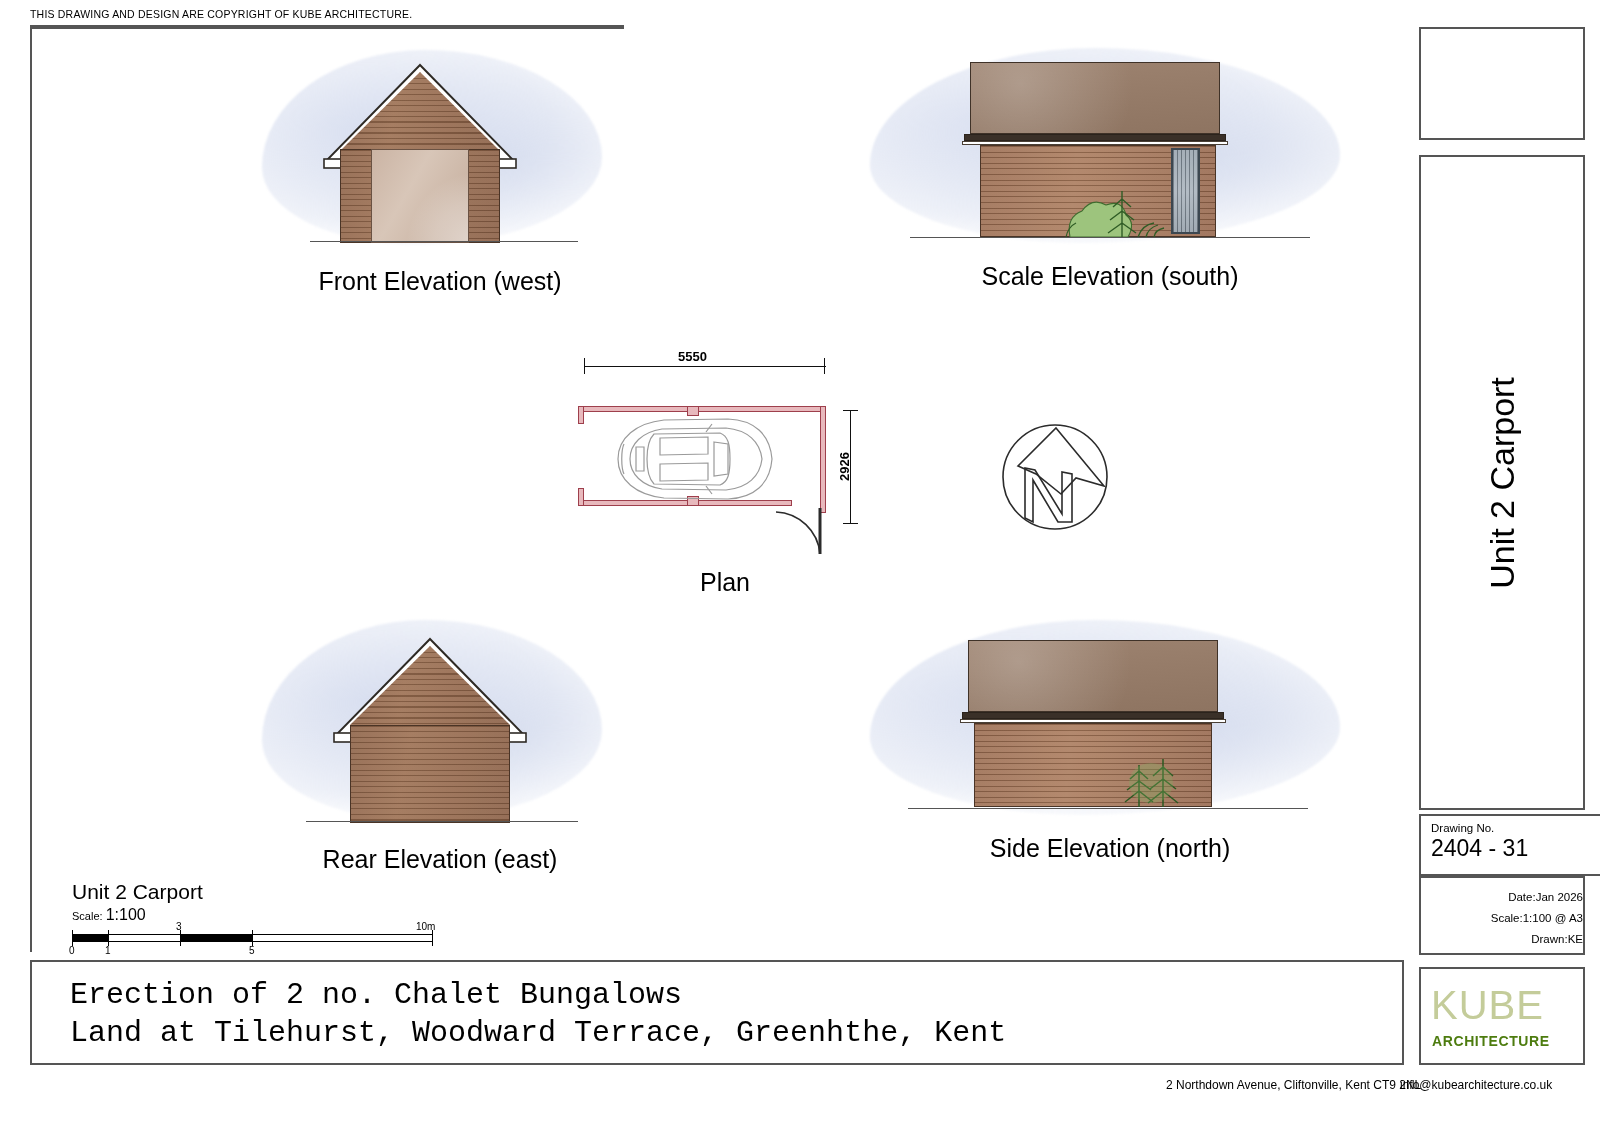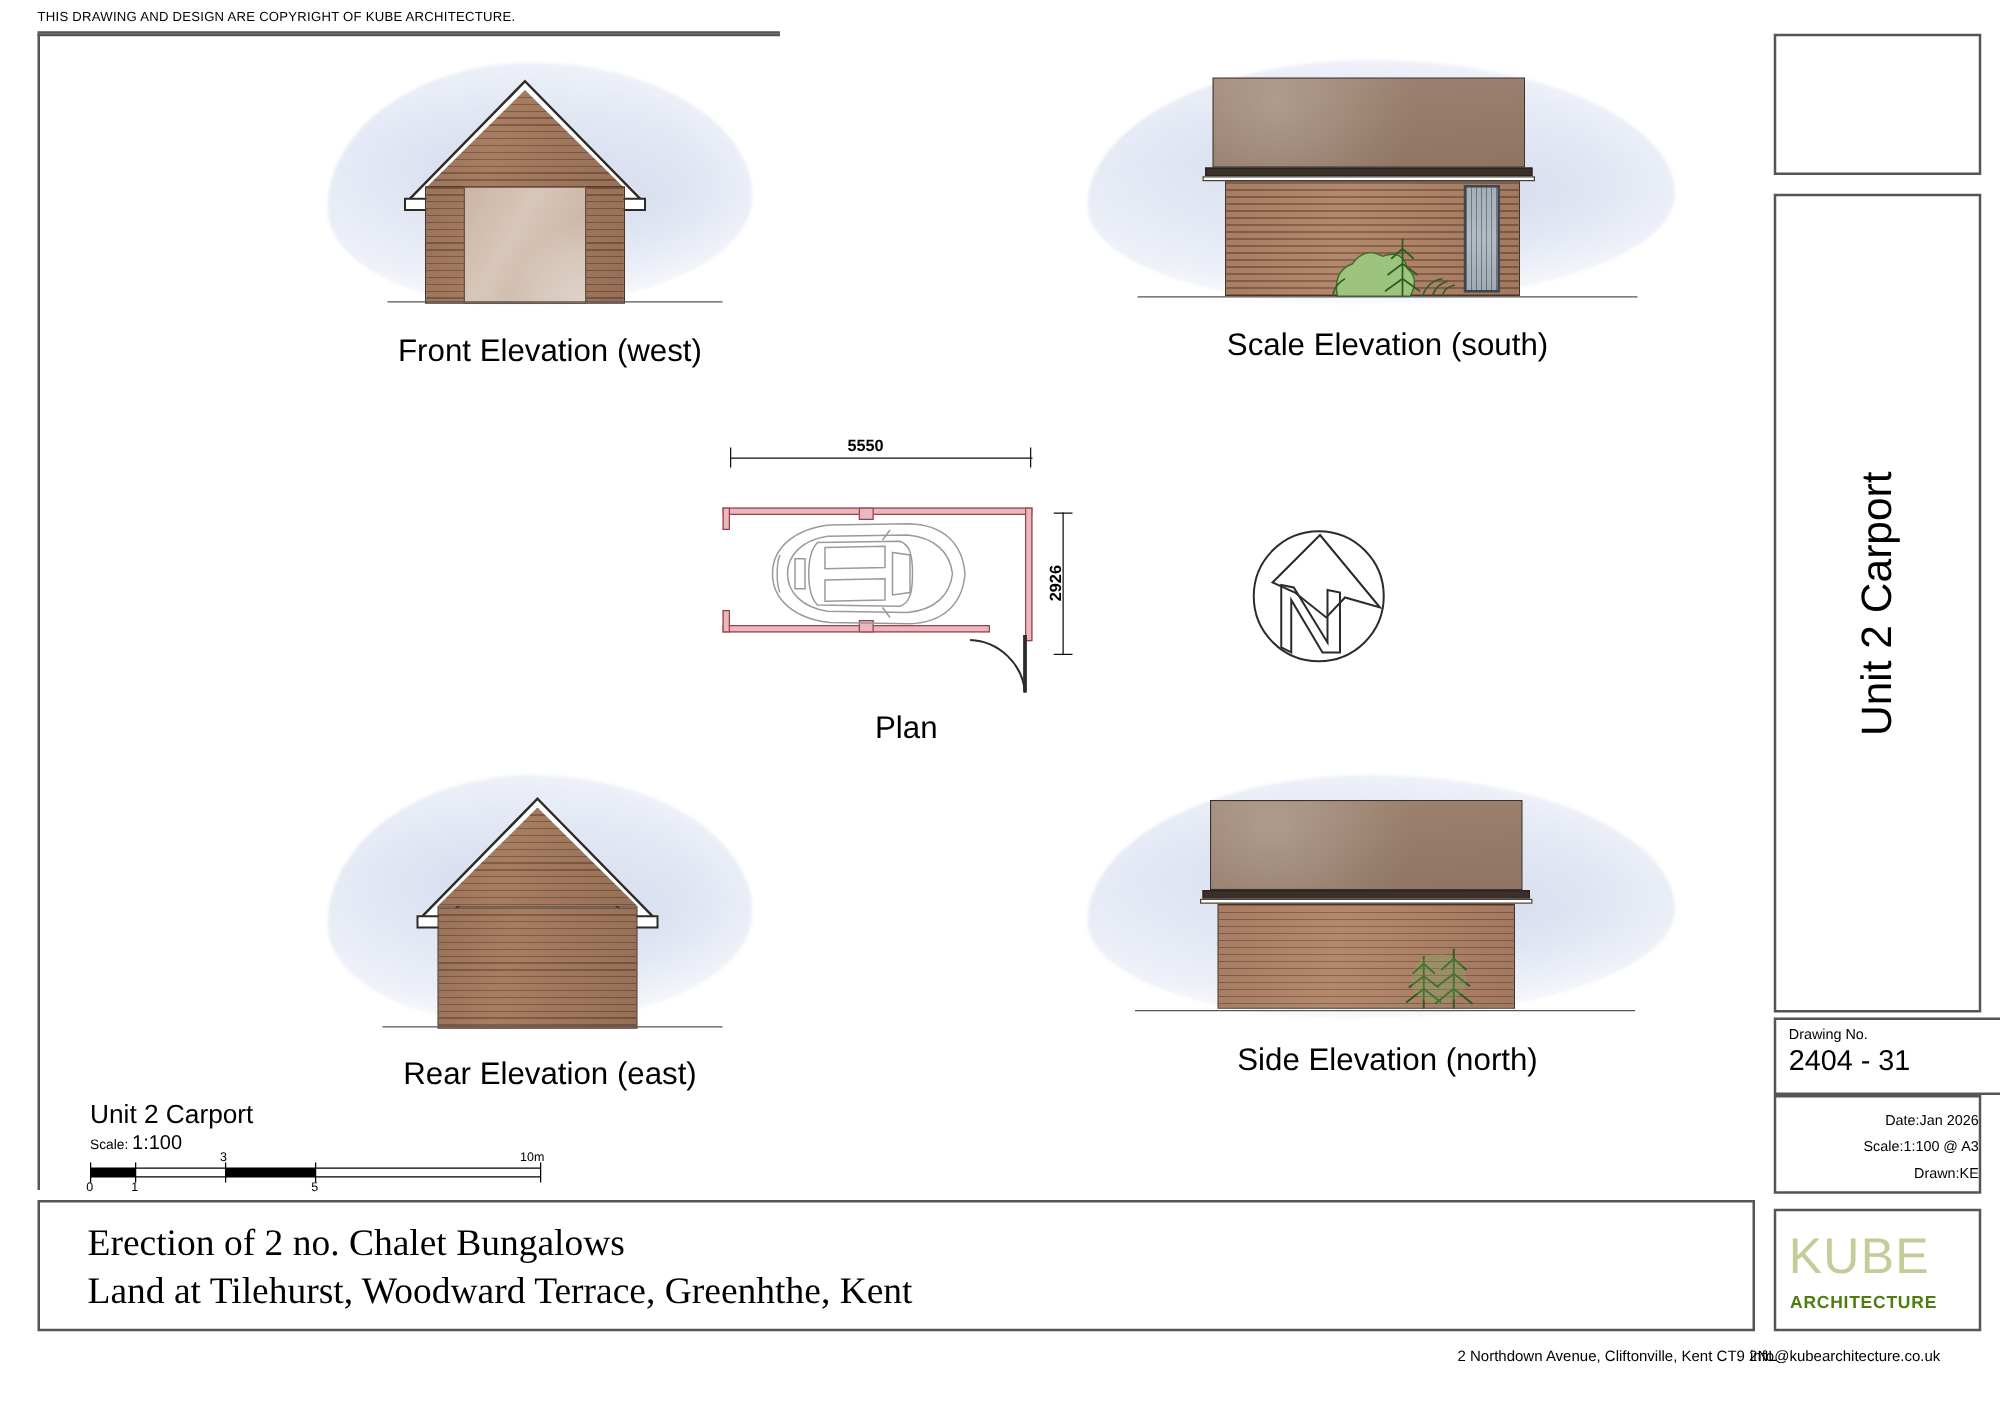--- a/index.html
+++ b/index.html
@@ -135,21 +135,21 @@
   .sb-seg.empty{background:#fff;border-top:1.6px solid #000;border-bottom:1.6px solid #000;box-sizing:border-box;}
   .sb-tick{position:absolute;top:2px;width:1.2px;height:16px;background:#000;}
   .sb-num{position:absolute;font-size:10px;font-family:"Liberation Sans", sans-serif;}
 
   
   .title-box{
     position:absolute;left:30px;top:960px;width:1374px;height:105px;
     border:2px solid #555;box-sizing:border-box;
     padding:14px 0 0 38px;
   }
-  .title-line{font-size:30px;line-height:38px;font-family:Liberation Serif, serif;}
+  .title-line{font-size:30px;line-height:38px;font-family:Liberation Mono, monospace;}
 
   
   .tb{position:absolute;border:2px solid #555;box-sizing:border-box;background:#fff;}
   .tb-top{left:1419px;top:27px;width:166px;height:113px;}
   .tb-name{left:1419px;top:155px;width:166px;height:655px;}
   .tb-name .vtext{
     position:absolute;left:50%;top:50%;
     transform:translate(-50%,-50%) rotate(-90deg);
     white-space:nowrap;font-size:34px;
     font-family:"Liberation Sans", sans-serif;

